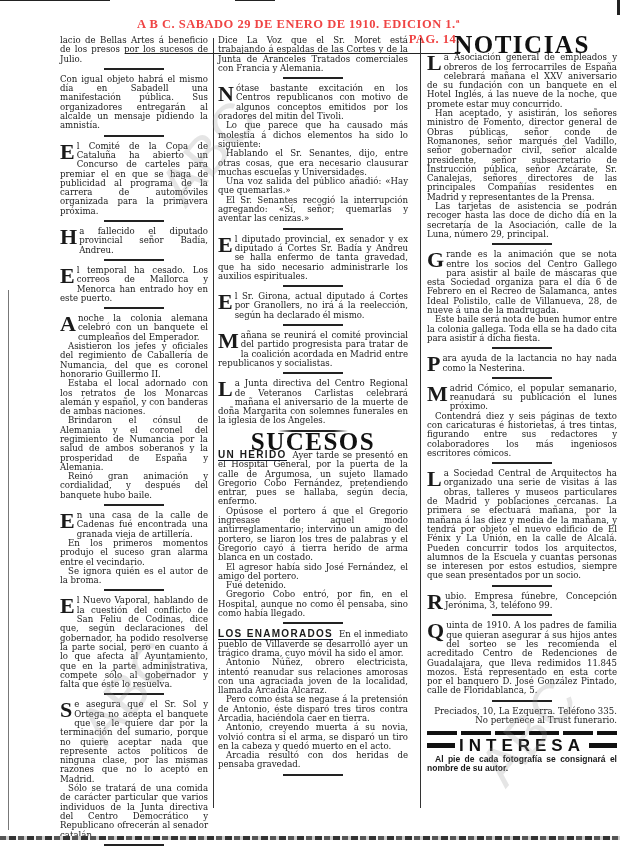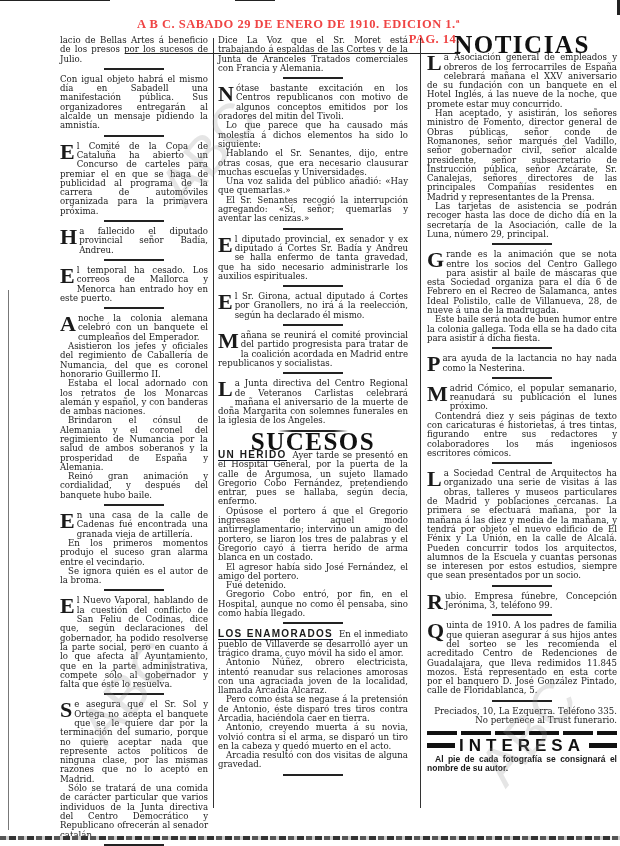--- a/index.html
+++ b/index.html
@@ -137,21 +137,21 @@
         <p>El agresor había sido José Fernández, el amigo del portero.</p>
         <p>Fué detenido.</p>
         <p>Gregorio Cobo entró, por fin, en el Hospital, aunque no como él pensaba, sino como había llegado.</p>
       </div>
       <div class="sep"></div>
       <div class="para">
         <p class="first"><span class="kicker">LOS ENAMORADOS</span><span>En el inmediato pueblo de Villaverde se desarrolló ayer un trágico drama, cuyo móvil ha sido el amor.</span></p>
         <p>Antonio Núñez, obrero electricista, intentó reanudar sus relaciones amorosas con una agraciada joven de la localidad, llamada Arcadia Alcaraz.</p>
         <p>Pero como ésta se negase á la pretensión de Antonio, éste disparó tres tiros contra Arcadia, haciéndola caer en tierra.</p>
         <p>Antonio, creyendo muerta á su novia, volvió contra sí el arma, se disparó un tiro en la cabeza y quedó muerto en el acto.</p>
-        <p>Arcadia resultó con dos visitas de alguna gravedad.</p>
+        <p>Arcadia resultó con dos heridas de pensaba gravedad.</p>
       </div>
       <div class="sep"></div>
     </div>
 </div>
 
 <div class="col c3">
   <div class="section-title">NOTICIAS</div>
   <div id="col-right">
       <div class="para">
         <p class="first"><span class="drop">L</span><span>a Asociación general de empleados y obreros de los ferrocarriles de España celebrará mañana el XXV aniversario de su fundación con un banquete en el Hotel Inglés, á las nueve de la noche, que promete estar muy concurrido.</span></p>

